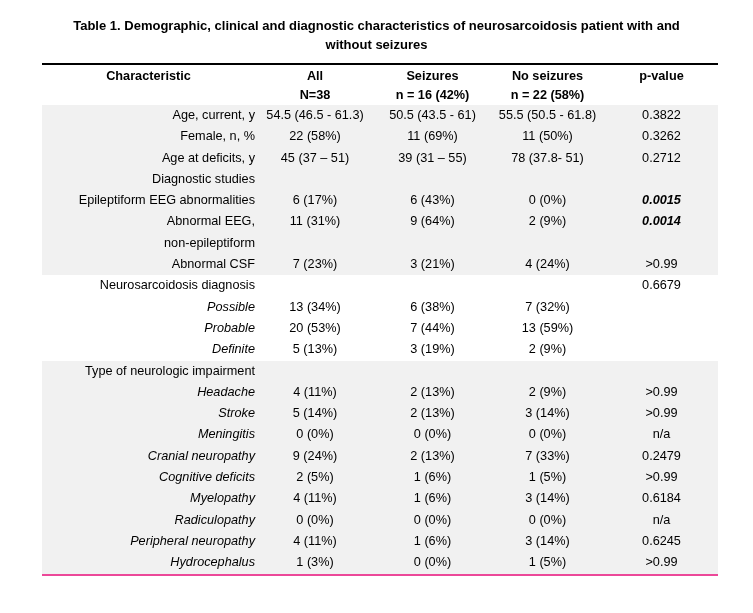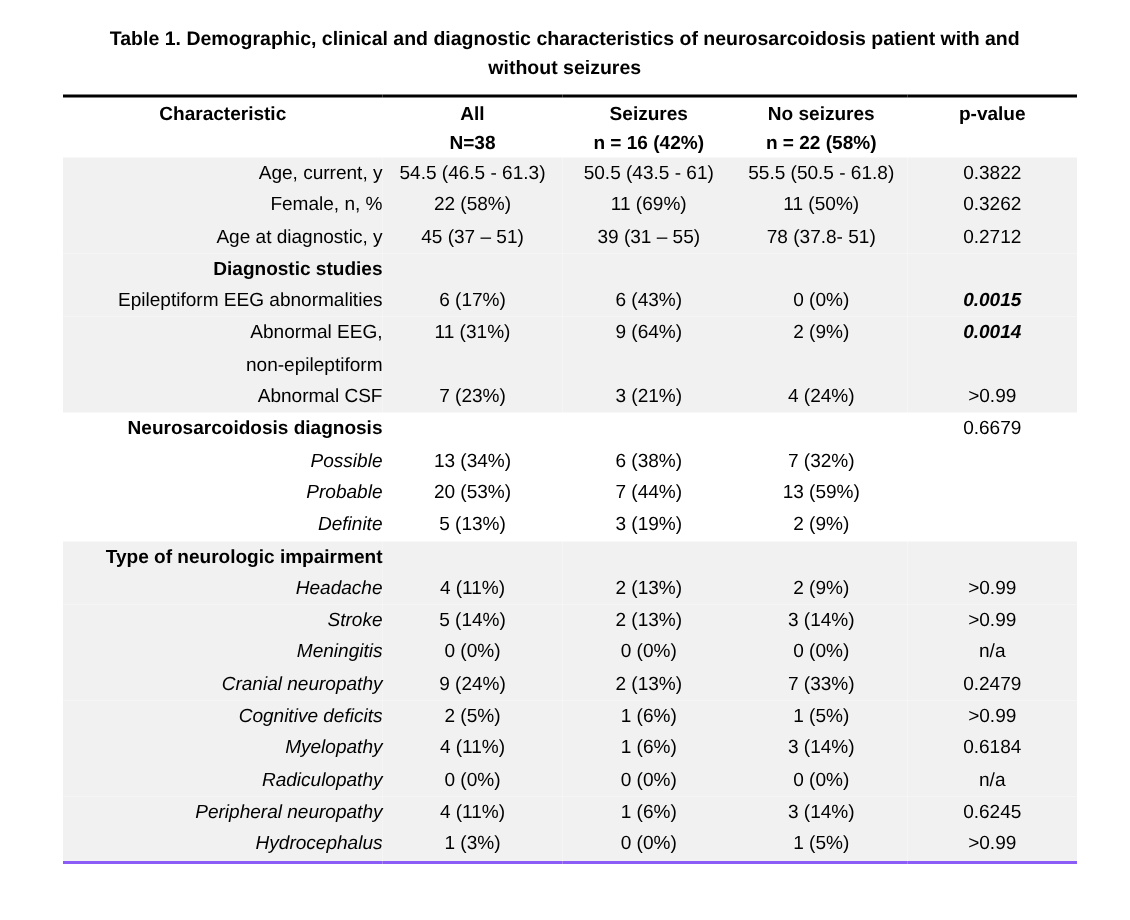--- a/index.html
+++ b/index.html
@@ -8,39 +8,39 @@
     font-family:"Liberation Sans","DejaVu Sans",sans-serif;
     overflow:hidden;
   }
   .title{
     margin:16px auto 9px;width:660px;text-align:center;
     font-weight:bold;font-size:13px;line-height:19px;white-space:pre-line;
   }
   table.tbl{
     border-collapse:collapse;table-layout:fixed;
     margin-left:42px;width:676px;
-    border-top:2px solid #000;border-bottom:2px solid #8b5cf6;
+    border-top:2px solid #000;border-bottom:2px solid #ec4899;
   }
   col.c0{width:213px;}
   col.c1{width:120px;}
   col.c2{width:115px;}
   col.c3{width:115px;}
   col.c4{width:113px;}
   thead th{
     font-weight:bold;font-size:12.7px;line-height:18.5px;
     text-align:center;vertical-align:top;padding:2px 0 1px 0;
     background:#ffffff;
   }
   tbody td{
     font-size:12.7px;line-height:21.3px;padding:0;
     vertical-align:top;text-align:center;font-weight:normal;
   }
   tbody td.lbl{text-align:right;padding-left:3px;white-space:pre-line;}
   tr.g td{background:#f1f1f1;}
-  td.section{font-weight:bold;}
+  td.section{font-weight:normal;}
   td.italic{font-style:italic;}
   td.bi{font-weight:bold;font-style:italic;}
 </style>
 </head>
 <body>
 
 <div class="page">
 
   <div class="title">Table 1. Demographic, clinical and diagnostic characteristics of neurosarcoidosis patient with and
 without seizures</div>
@@ -86,21 +86,21 @@
           <td>0.3822</td>
         </tr>
         <tr class="g">
           <td class="lbl">Female, n, %</td>
           <td>22 (58%)</td>
           <td>11 (69%)</td>
           <td>11 (50%)</td>
           <td>0.3262</td>
         </tr>
         <tr class="g">
-          <td class="lbl">Age at diagnostic, y</td>
+          <td class="lbl">Age at deficits, y</td>
           <td>45 (37 – 51)</td>
           <td>39 (31 – 55)</td>
           <td>78 (37.8- 51)</td>
           <td>0.2712</td>
         </tr>
         <tr class="g">
           <td class="lbl section">Diagnostic studies</td>
           <td></td>
           <td></td>
           <td></td>

